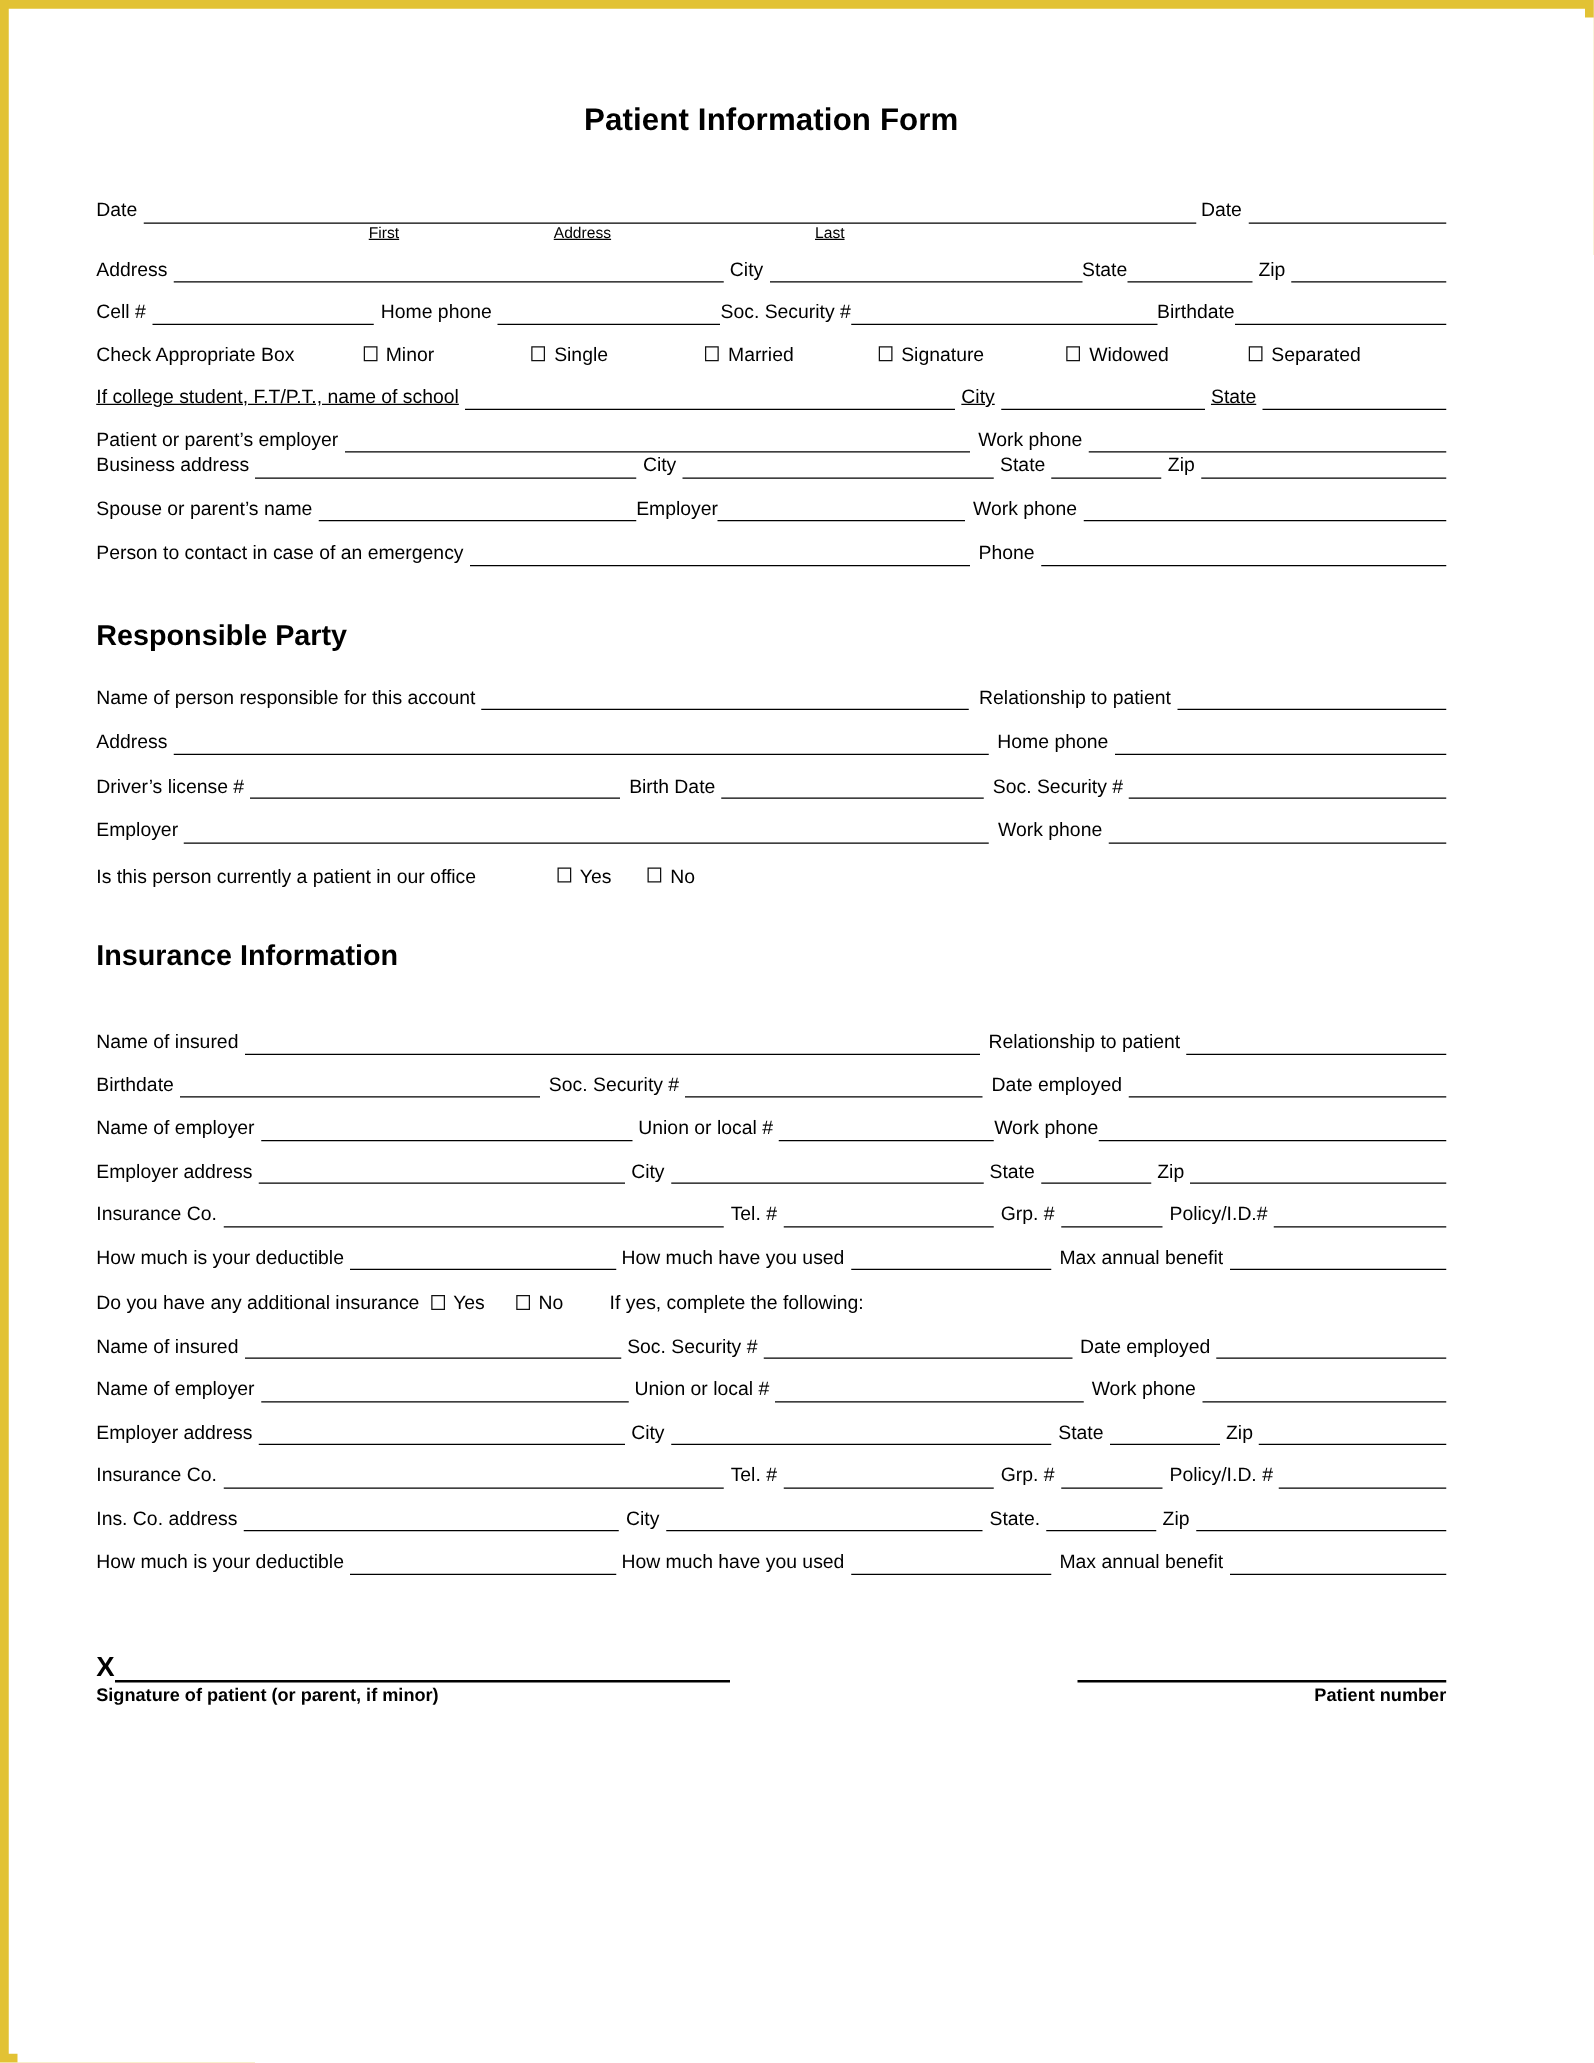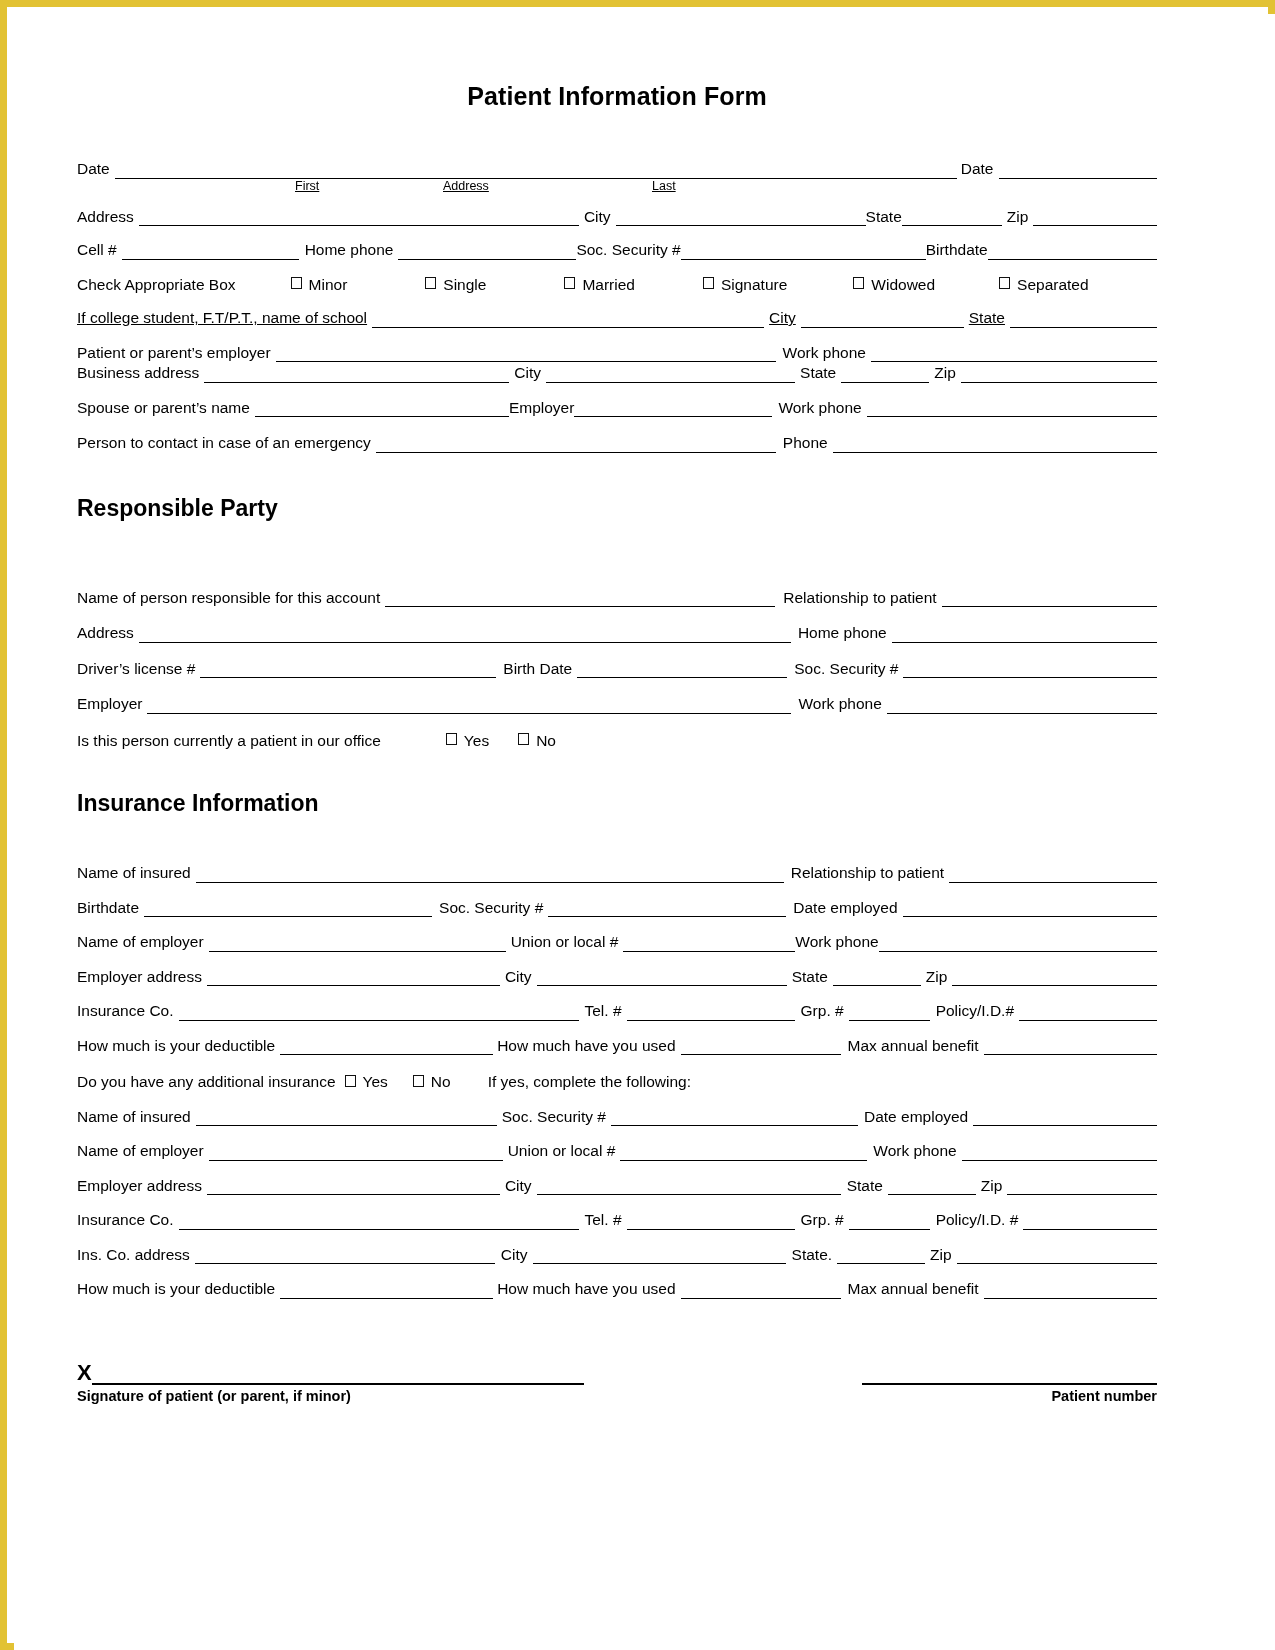--- a/index.html
+++ b/index.html
@@ -269,21 +269,21 @@
         <span class="lbl">Person to contact in case of an emergency</span>
         <span class="rule" style="width:400px;"></span>
         <span class="lbl" style="padding-left:7px;">Phone</span>
         <span class="rule grow"></span>
       </div>
     </div>
 
     <div style="margin-top:42px;">
       <div class="section-heading">Responsible Party</div>
 
-      <div class="row" style="margin-top:68px;">
+      <div class="row" style="margin-top:29px;">
         <span class="lbl">Name of person responsible for this account</span>
         <span class="rule" style="width:390px;"></span>
         <span class="lbl" style="padding-left:8px;">Relationship to patient</span>
         <span class="rule grow"></span>
       </div>
 
       <div class="row" style="margin-top:18px;">
         <span class="lbl">Address</span>
         <span class="rule" style="width:652px;"></span>
         <span class="lbl" style="padding-left:7px;">Home phone</span>

